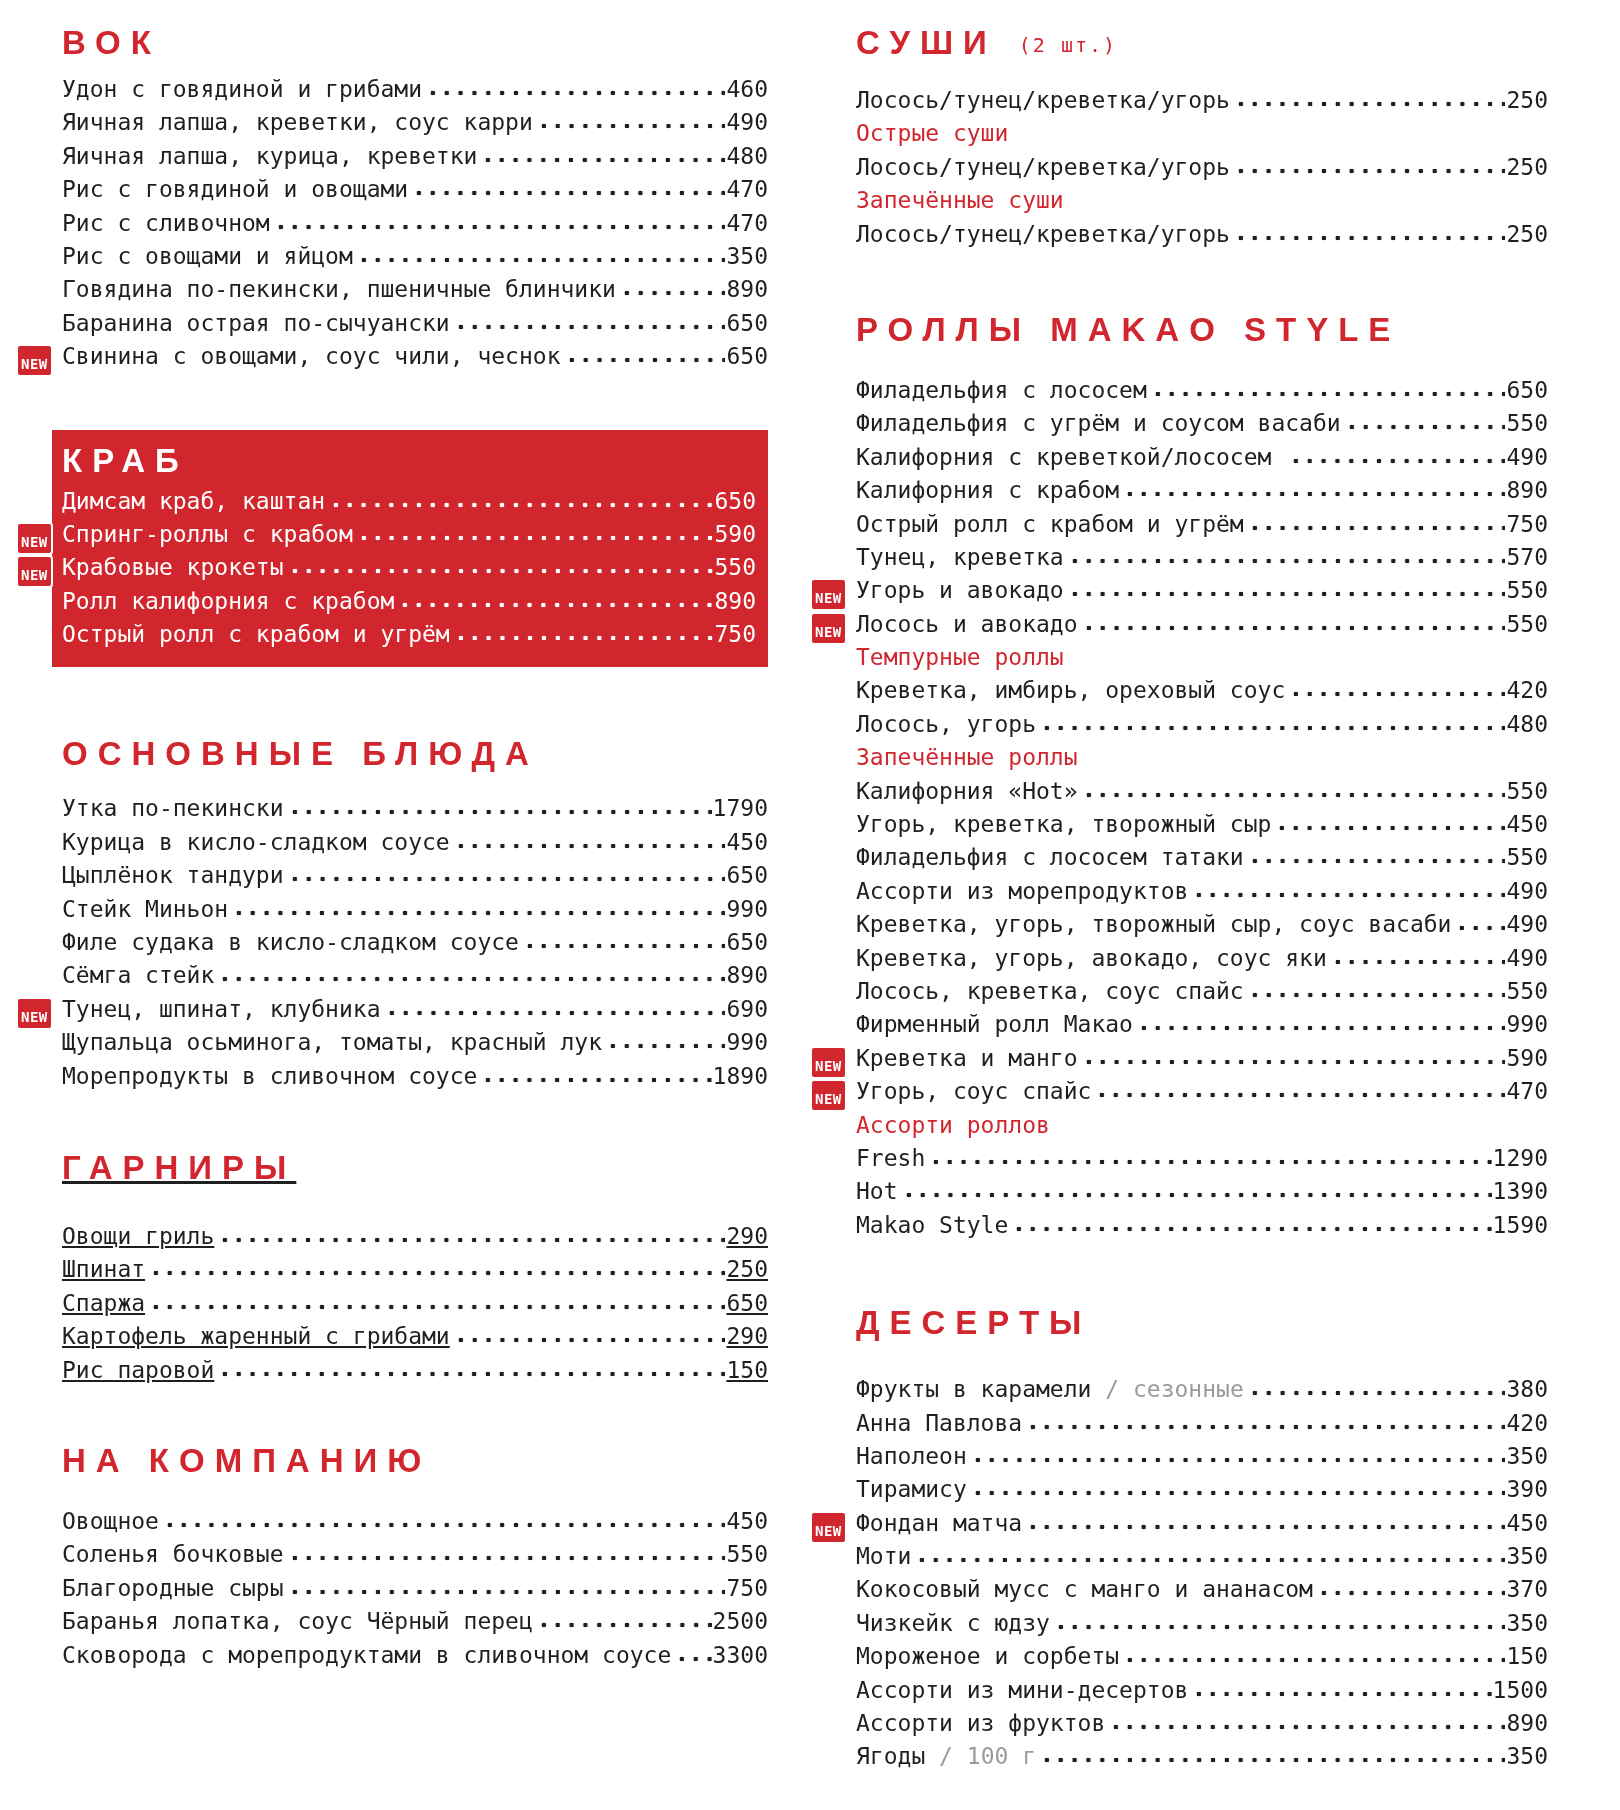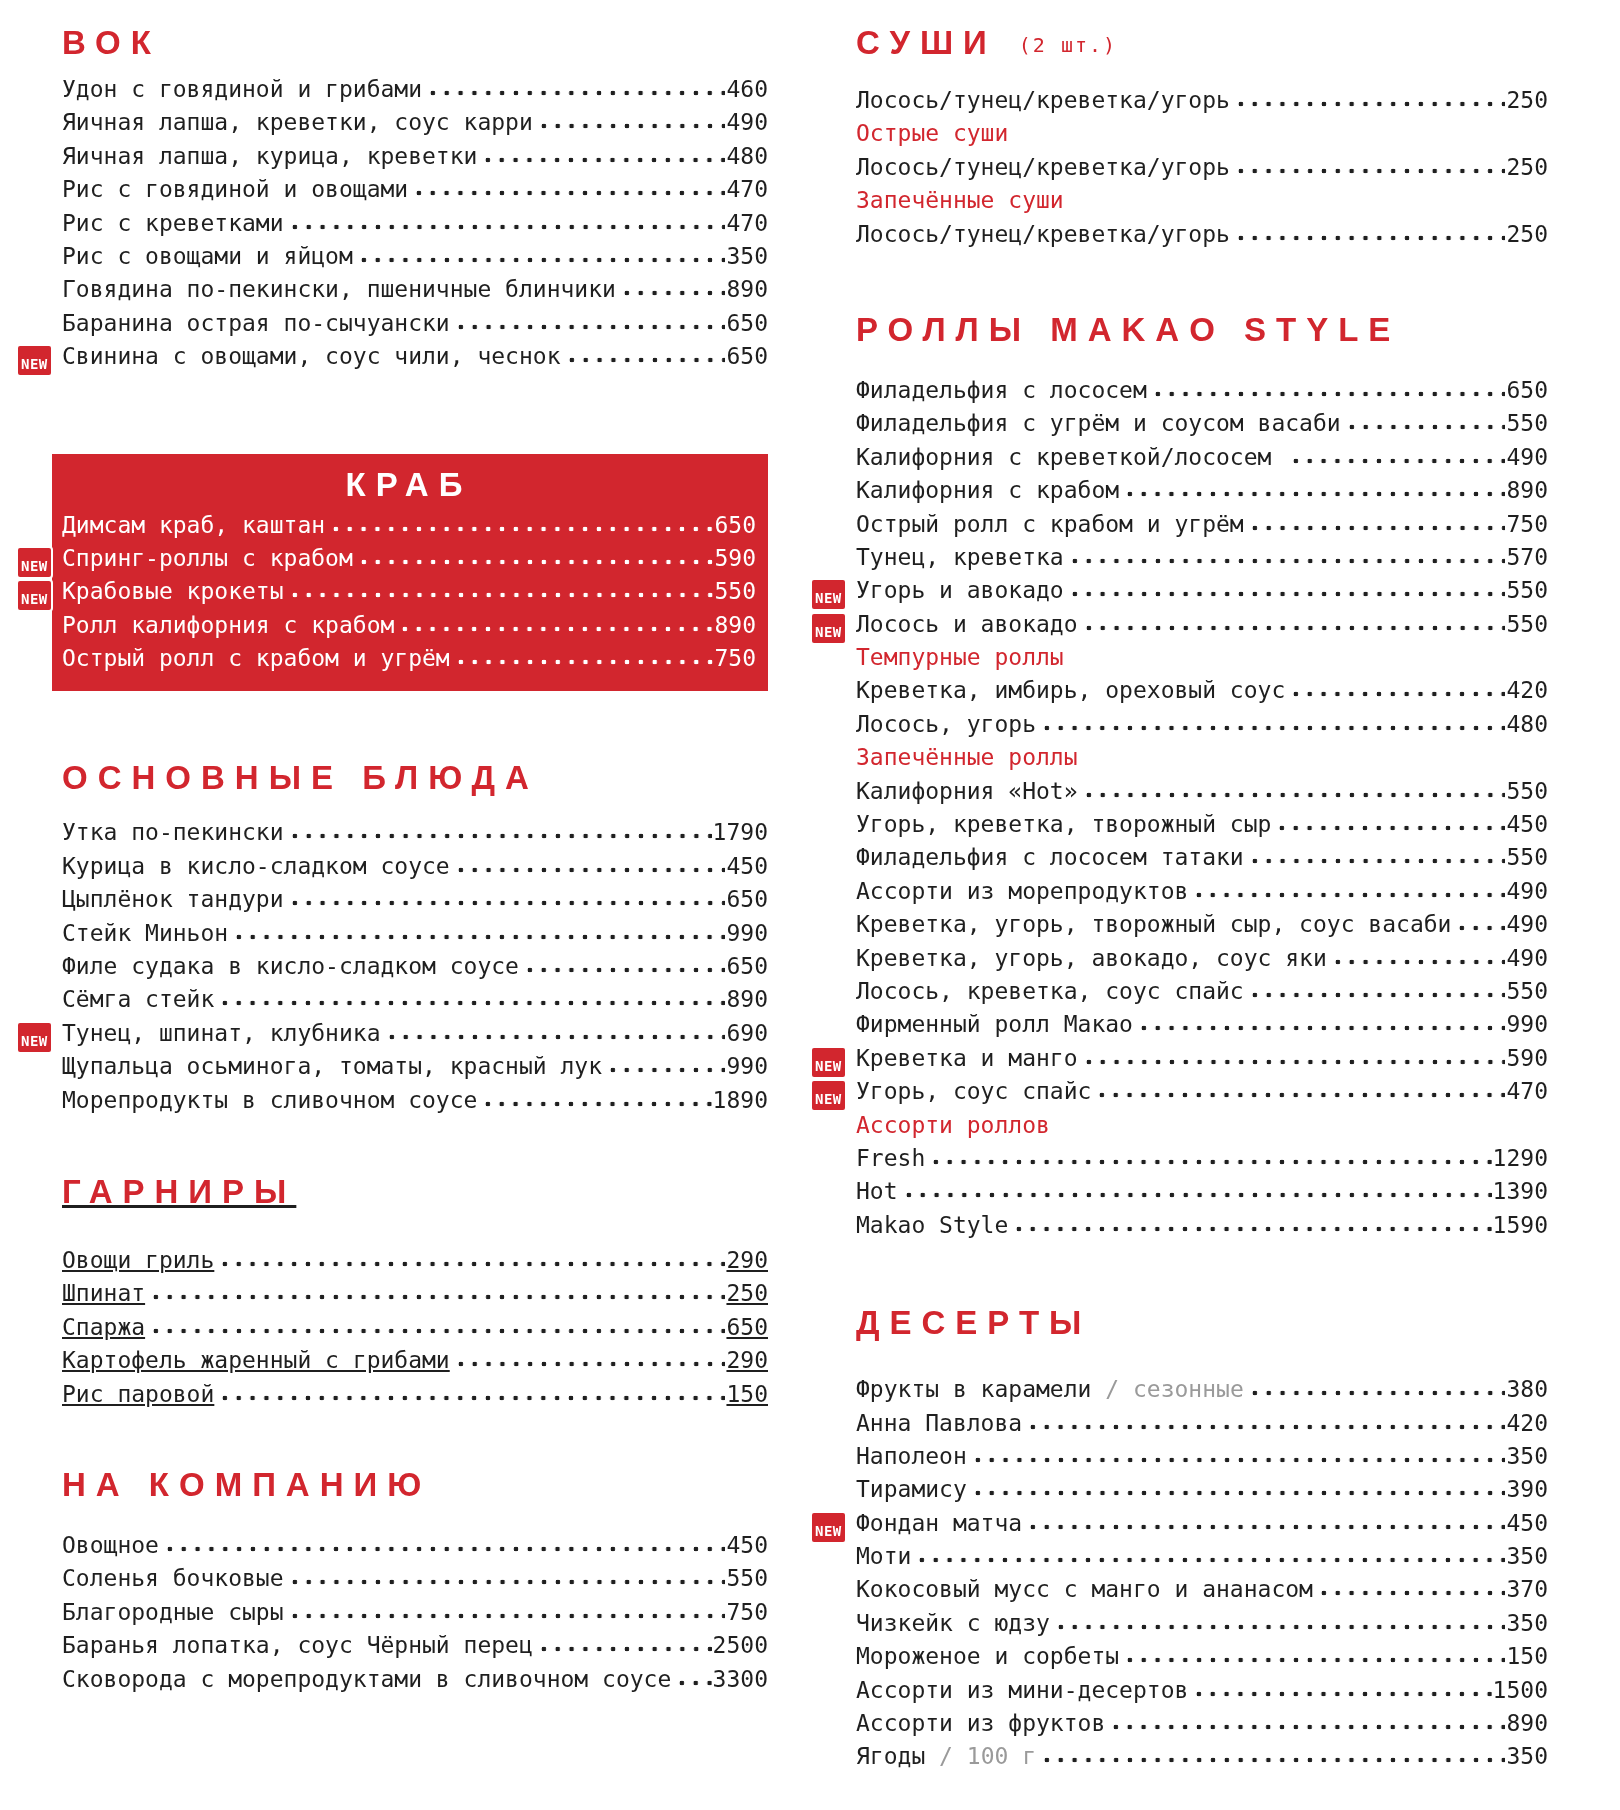--- a/index.html
+++ b/index.html
@@ -85,21 +85,21 @@
     background:var(--accent);
     color:#ffffff;
     margin-left:-10px;
     padding:14px 12px 16px 10px;
   }
   .highlight .section-title{color:#ffffff;margin-bottom:8px;}
   .highlight .badge{box-shadow:0 0 0 2px #ffffff;}
 
   
   .sec-wok  .section-title{margin-bottom:14px;}
-  .sec-crab{margin-top:80px;text-align:center;}
+  .sec-crab{margin-top:56px;}
   .sec-mains{margin-top:70px;}   .sec-mains .section-title{margin-bottom:22px;}
   .sec-sides{margin-top:58px;text-decoration:underline;}   .sec-sides .section-title{margin-bottom:36px;}
   .sec-sharing{margin-top:57px;} .sec-sharing .section-title{margin-bottom:28px;}
   .sec-sushi .section-title{margin-bottom:22px;}
   .sec-rolls{margin-top:62px;}   .sec-rolls .section-title{margin-bottom:28px;}
   .sec-desserts{margin-top:64px;}.sec-desserts .section-title{margin-bottom:34px;}
 </style>
 </head>
 <body>
 
@@ -122,21 +122,21 @@
             <span class="name">Яичная лапша, курица, креветки</span>
             <span class="leader"></span>
             <span class="price">480</span>
           </div>
           <div class="row">
             <span class="name">Рис с говядиной и овощами</span>
             <span class="leader"></span>
             <span class="price">470</span>
           </div>
           <div class="row">
-            <span class="name">Рис с креветками</span>
+            <span class="name">Рис с сливочном</span>
             <span class="leader"></span>
             <span class="price">470</span>
           </div>
           <div class="row">
             <span class="name">Рис с овощами и яйцом</span>
             <span class="leader"></span>
             <span class="price">350</span>
           </div>
           <div class="row">
             <span class="name">Говядина по-пекински, пшеничные блинчики</span>

